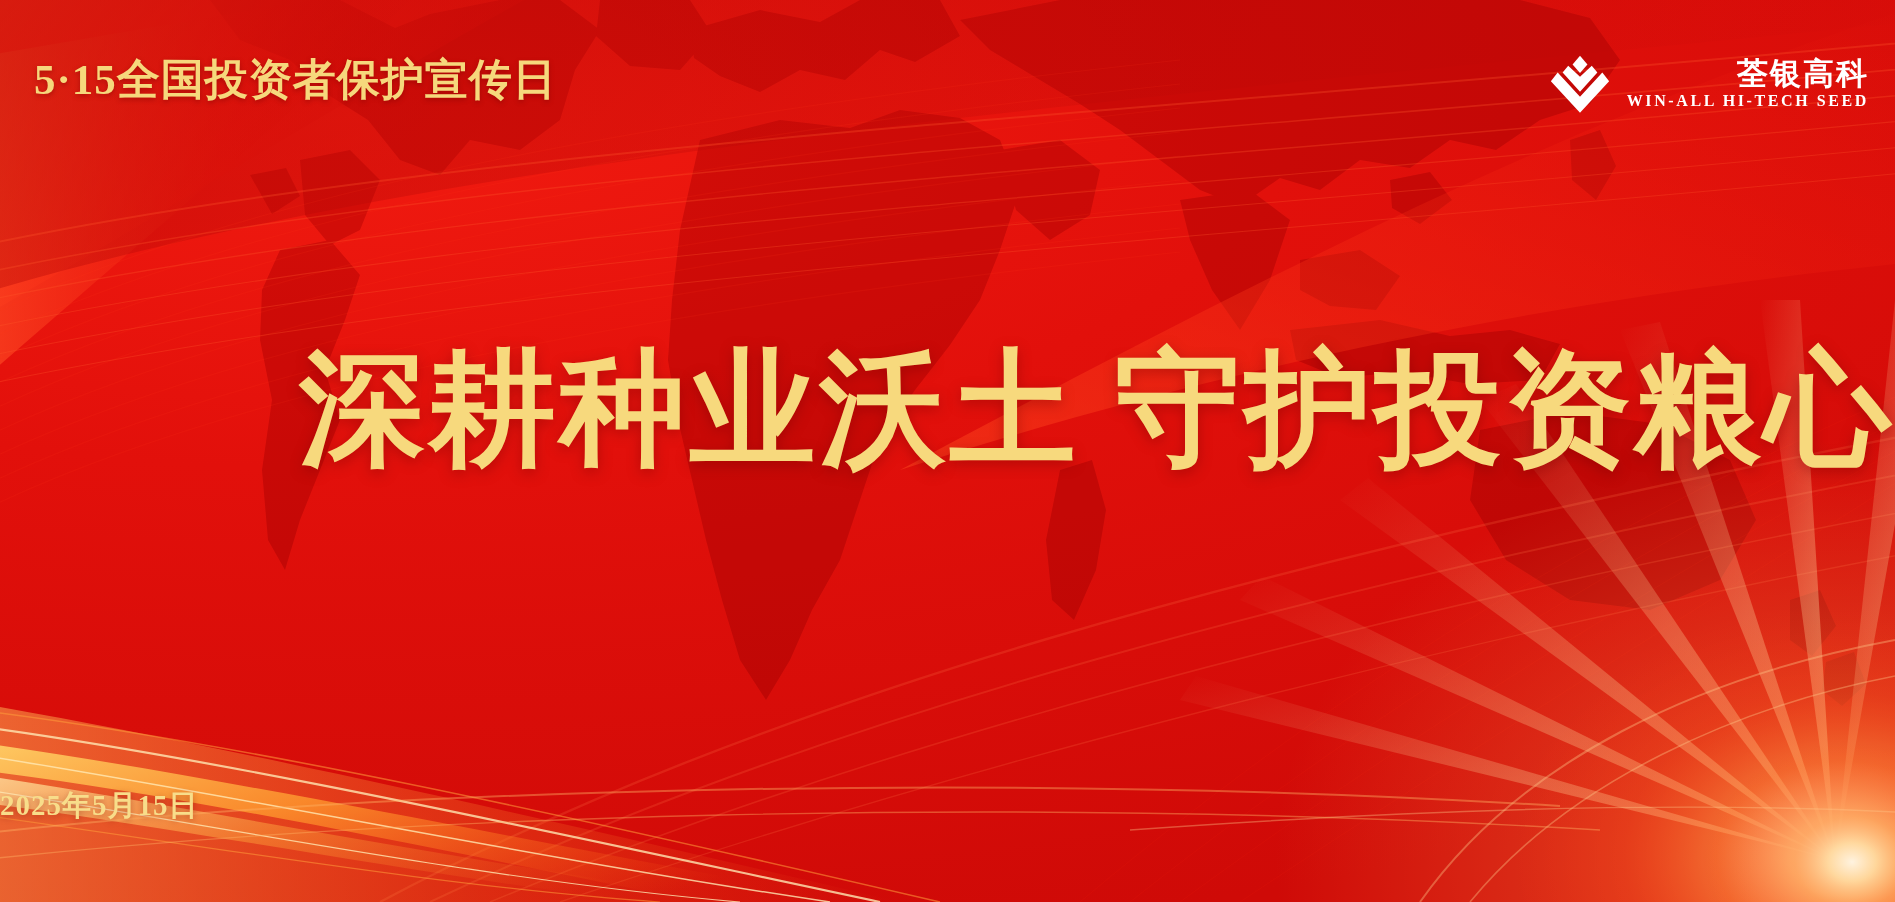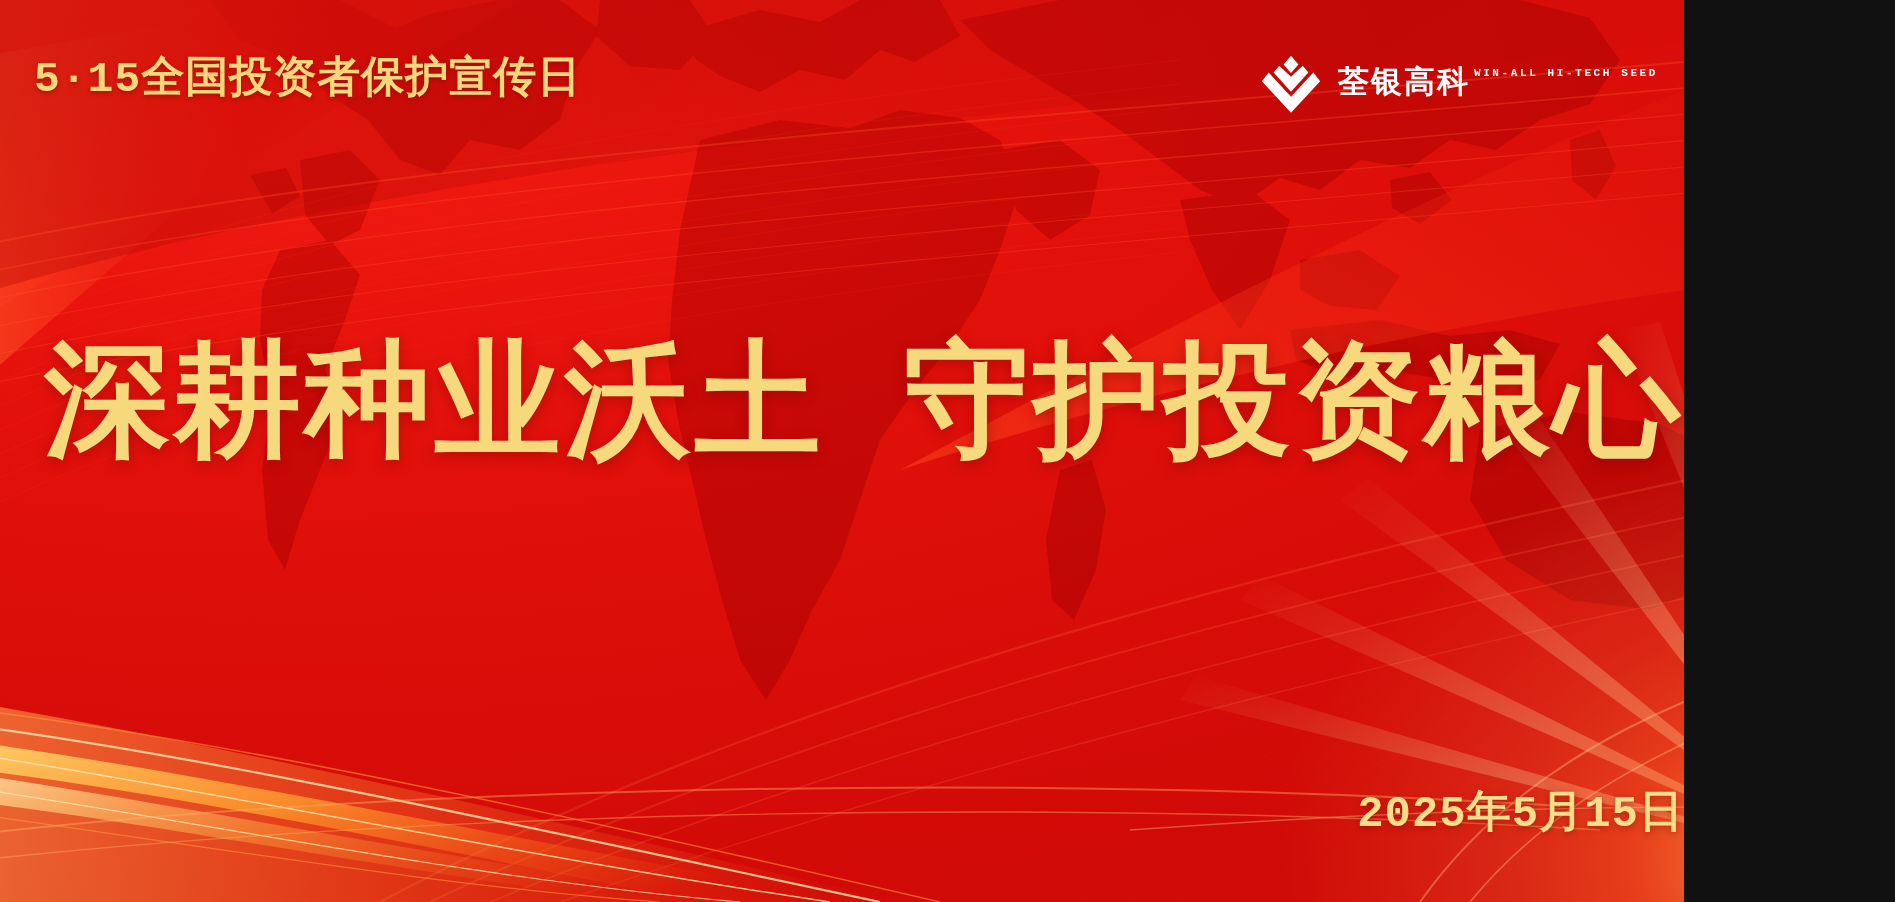--- a/index.html
+++ b/index.html
@@ -3,24 +3,24 @@
 <meta charset="utf-8">
 <title>5·15 Investor Protection Banner</title>
 <style>
   html, body {
     margin: 0;
     padding: 0;
     background: #111;
   }
   #stage {
     position: relative;
-    width: 1684px;
+    width: 1895px;
     height: 902px;
     overflow: hidden;
-    font-family: Liberation Mono, monospace;
+    font-family: Liberation Serif, serif;
     background: #6d28d9;
   }
 
   
   .bg-layer { position: absolute; inset: 0; pointer-events: none; }
 
   .bg-base {
     background:
       radial-gradient(120% 95% at 18% 12%, #f21b10 0%, #e2100b 42%, #cf0a07 100%);
   }
@@ -52,31 +52,31 @@
   
   .logo-block {
     position: absolute;
     right: 26px;
     top: 52px;
     display: flex;
     align-items: center;
     gap: 16px;
   }
   .logo-mark { width: 62px; height: 62px; display: block; flex: none; }
-  .logo-words { display: flex; gap: 4px; text-align: right; }
+  .logo-words { display: flex; flex-direction: column; gap: 4px; text-align: right; }
   .logo-cn {
     font-size: 31px;
     font-weight: 700;
     color: #ffffff;
     letter-spacing: 2px;
     line-height: 1;
     white-space: nowrap;
   }
   .logo-en {
-    font-size: 11px;
+    font-size: 16px;
     font-weight: 700;
     color: #ffffff;
     letter-spacing: 2.6px;
     line-height: 1;
     white-space: nowrap;
   }
 
   
   .main-title {
     position: absolute;
@@ -92,22 +92,22 @@
     white-space: nowrap;
     text-shadow: 0 4px 14px rgba(110,0,0,.38);
   }
 
   
   .date-line {
     position: absolute;
     left: 0;
     right: 0;
     top: 788px;
-    text-align: right;
-    font-size: 44px;
+    text-align: left;
+    font-size: 29px;
     font-weight: 700;
     color: #f8dd8a;
     letter-spacing: 1px;
     line-height: 1.2;
     white-space: nowrap;
     text-shadow: 0 2px 7px rgba(110,0,0,.4);
   }
 </style>
 </head>
 <body>

